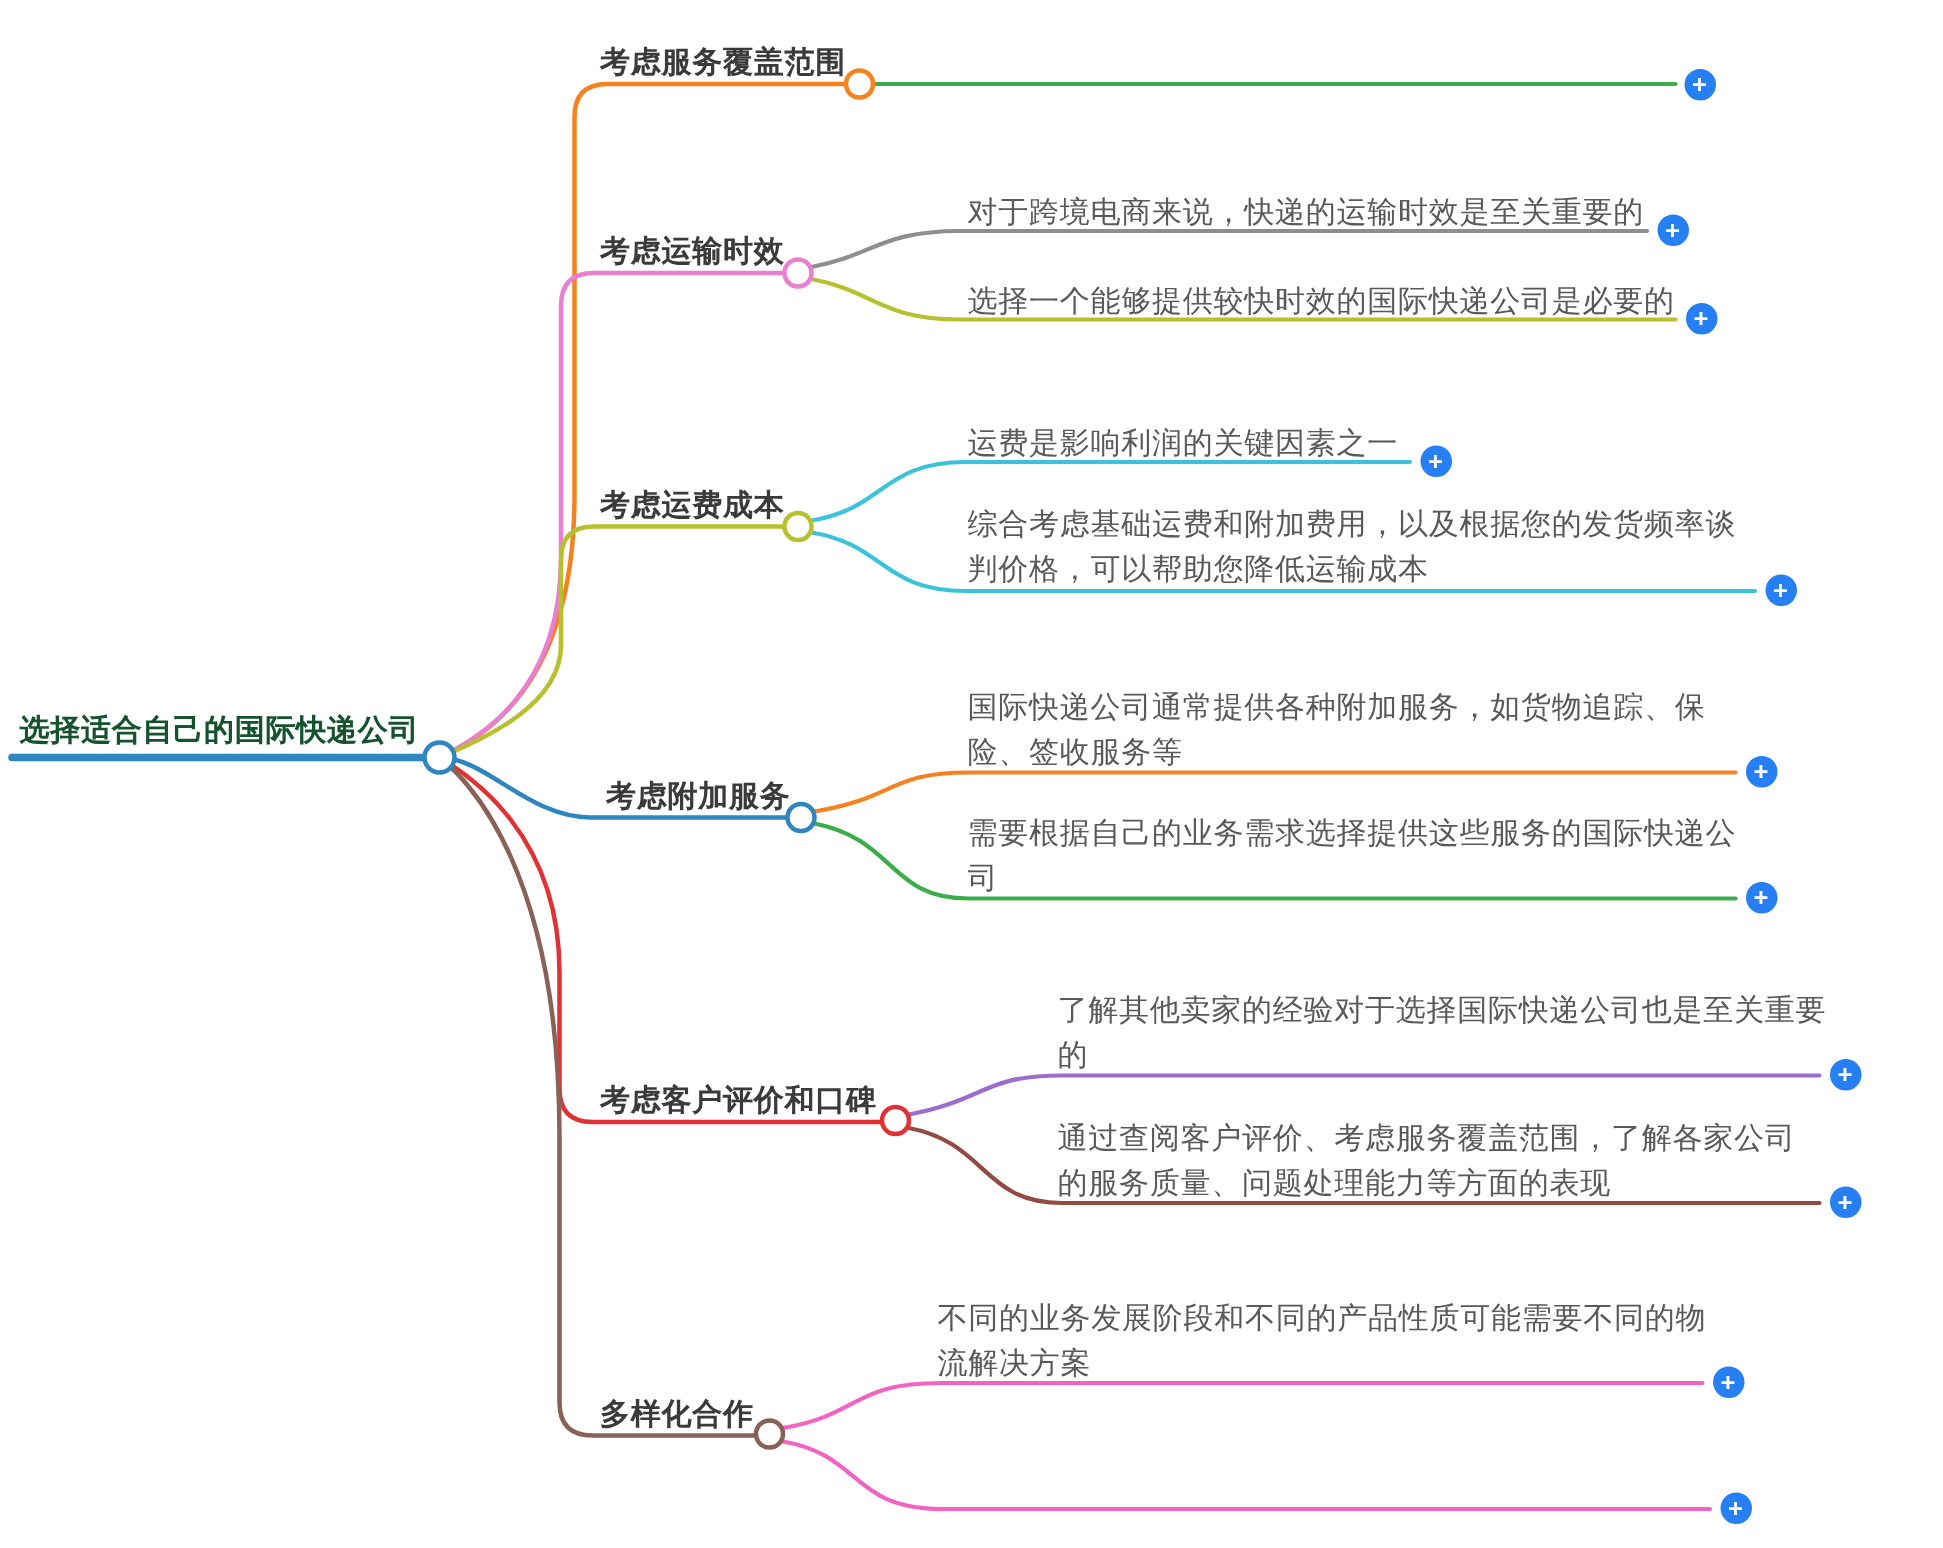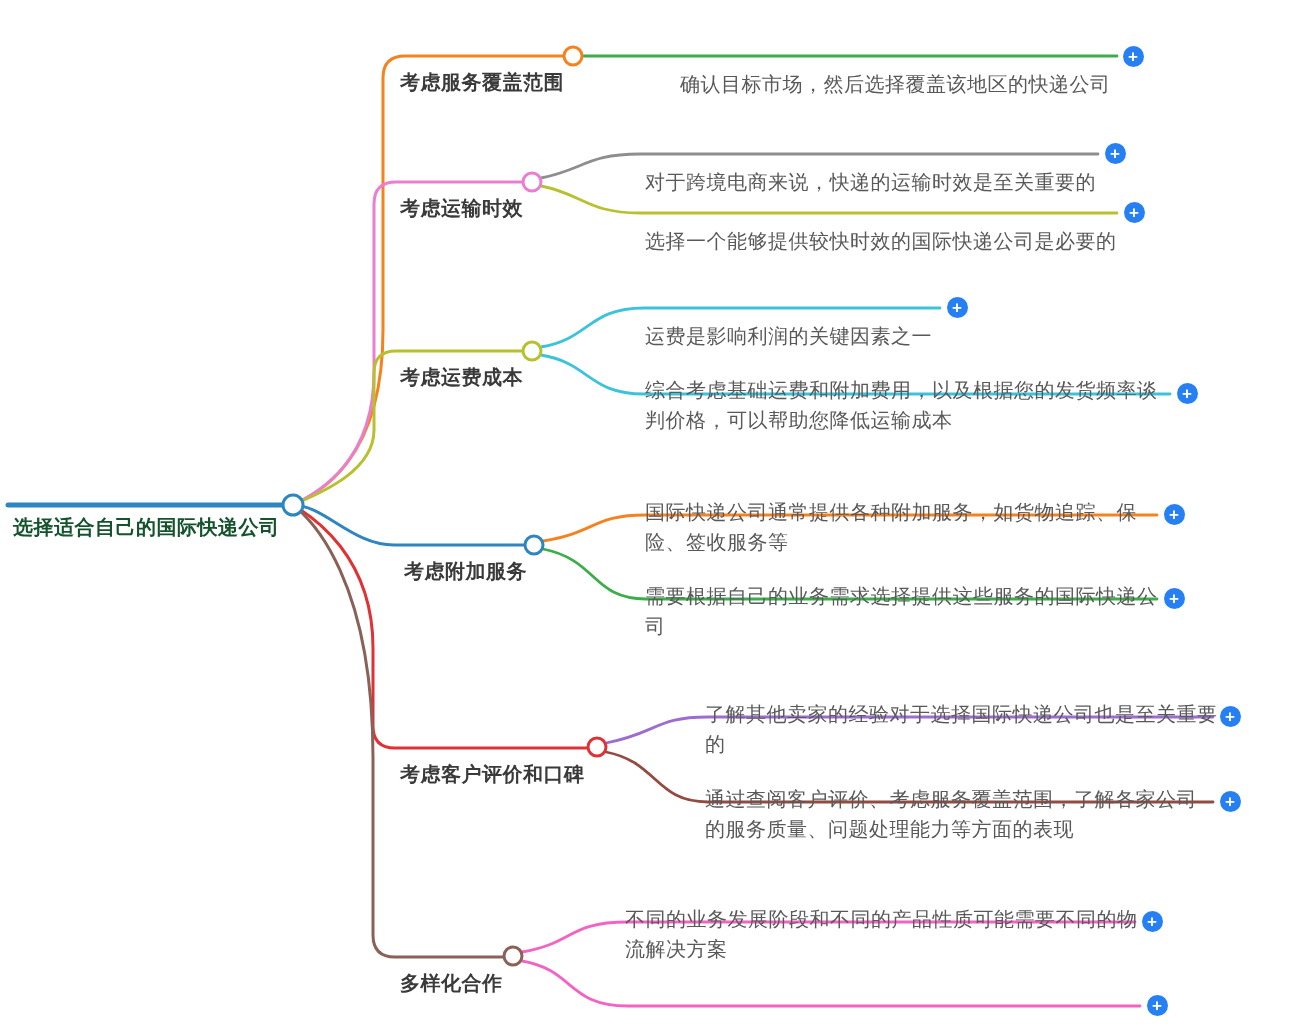--- a/index.html
+++ b/index.html
@@ -2,21 +2,21 @@
 <html><head>
 <meta charset="utf-8">
 <style>
   html,body{margin:0;padding:0;background:#fff;}
   .stage{
     position:relative;width:1295px;height:1032px;overflow:hidden;
     background:#ffffff;
     font-family:"Liberation Sans","DejaVu Sans",sans-serif;
   }
   .stage svg{position:absolute;left:0;top:0;}
-  .label{position:absolute;white-space:pre-line;width:max-content;margin-top:40px;}
+  .label{position:absolute;white-space:pre-line;width:max-content;}
   .root-label{font-size:20px;line-height:26px;font-weight:700;color:#14532d;letter-spacing:.5px;}
   .branch-label{font-size:20px;line-height:26px;font-weight:700;color:#3a3a3a;letter-spacing:.5px;}
   .leaf-label{font-size:20px;line-height:30px;font-weight:400;color:#595959;letter-spacing:.5px;}
   .plus{
     position:absolute;width:21px;height:21px;border-radius:50%;
     background:#2680f3;color:#ffffff;display:flex;align-items:center;justify-content:center;
     font-size:17px;font-weight:700;line-height:21px;cursor:pointer;user-select:none;
   }
 </style>
 </head>
@@ -64,21 +64,20 @@
 
   <div class="label root-label" style="left:13px;top:474px">选择适合自己的国际快递公司</div>
 
   <div class="label branch-label" style="left:400px;top:29px">考虑服务覆盖范围</div>
   <div class="label branch-label" style="left:400px;top:155px">考虑运输时效</div>
   <div class="label branch-label" style="left:400px;top:324px">考虑运费成本</div>
   <div class="label branch-label" style="left:404px;top:518px">考虑附加服务</div>
   <div class="label branch-label" style="left:400px;top:721px">考虑客户评价和口碑</div>
   <div class="label branch-label" style="left:400px;top:930px">多样化合作</div>
 
-  <div class="label leaf-label" style="left:680px;top:29px">确认目标市场，然后选择覆盖该地区的快递公司</div>
   <div class="label leaf-label" style="left:645px;top:127px">对于跨境电商来说，快递的运输时效是至关重要的</div>
   <div class="label leaf-label" style="left:645px;top:186px">选择一个能够提供较快时效的国际快递公司是必要的</div>
   <div class="label leaf-label" style="left:645px;top:281px">运费是影响利润的关键因素之一</div>
   <div class="label leaf-label" style="left:645px;top:335px">综合考虑基础运费和附加费用，以及根据您的发货频率谈
 判价格，可以帮助您降低运输成本</div>
   <div class="label leaf-label" style="left:645px;top:457px">国际快递公司通常提供各种附加服务，如货物追踪、保
 险、签收服务等</div>
   <div class="label leaf-label" style="left:645px;top:541px">需要根据自己的业务需求选择提供这些服务的国际快递公
 司</div>
   <div class="label leaf-label" style="left:705px;top:659px">了解其他卖家的经验对于选择国际快递公司也是至关重要

